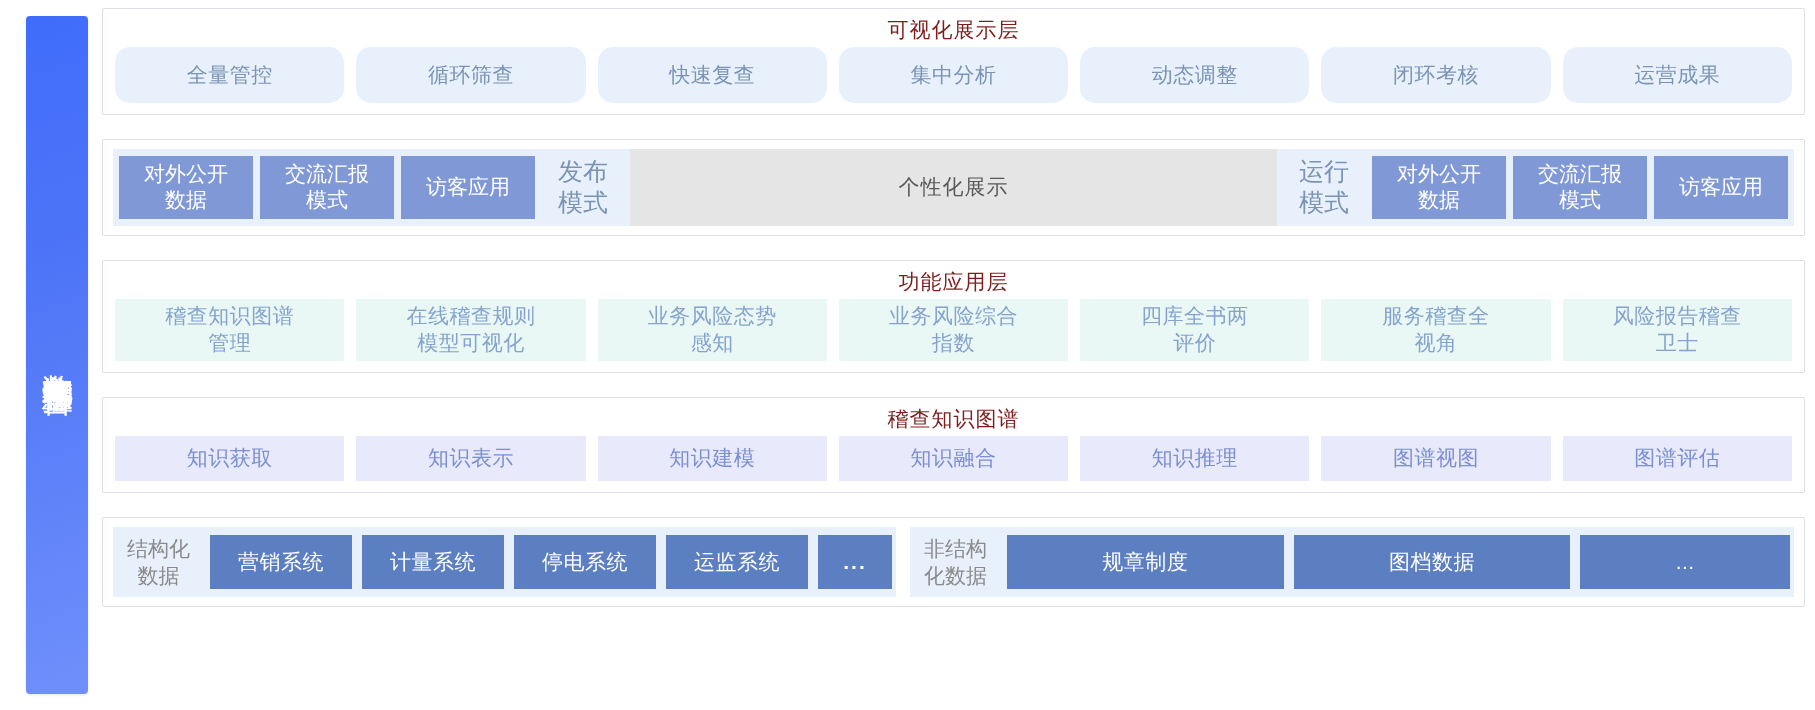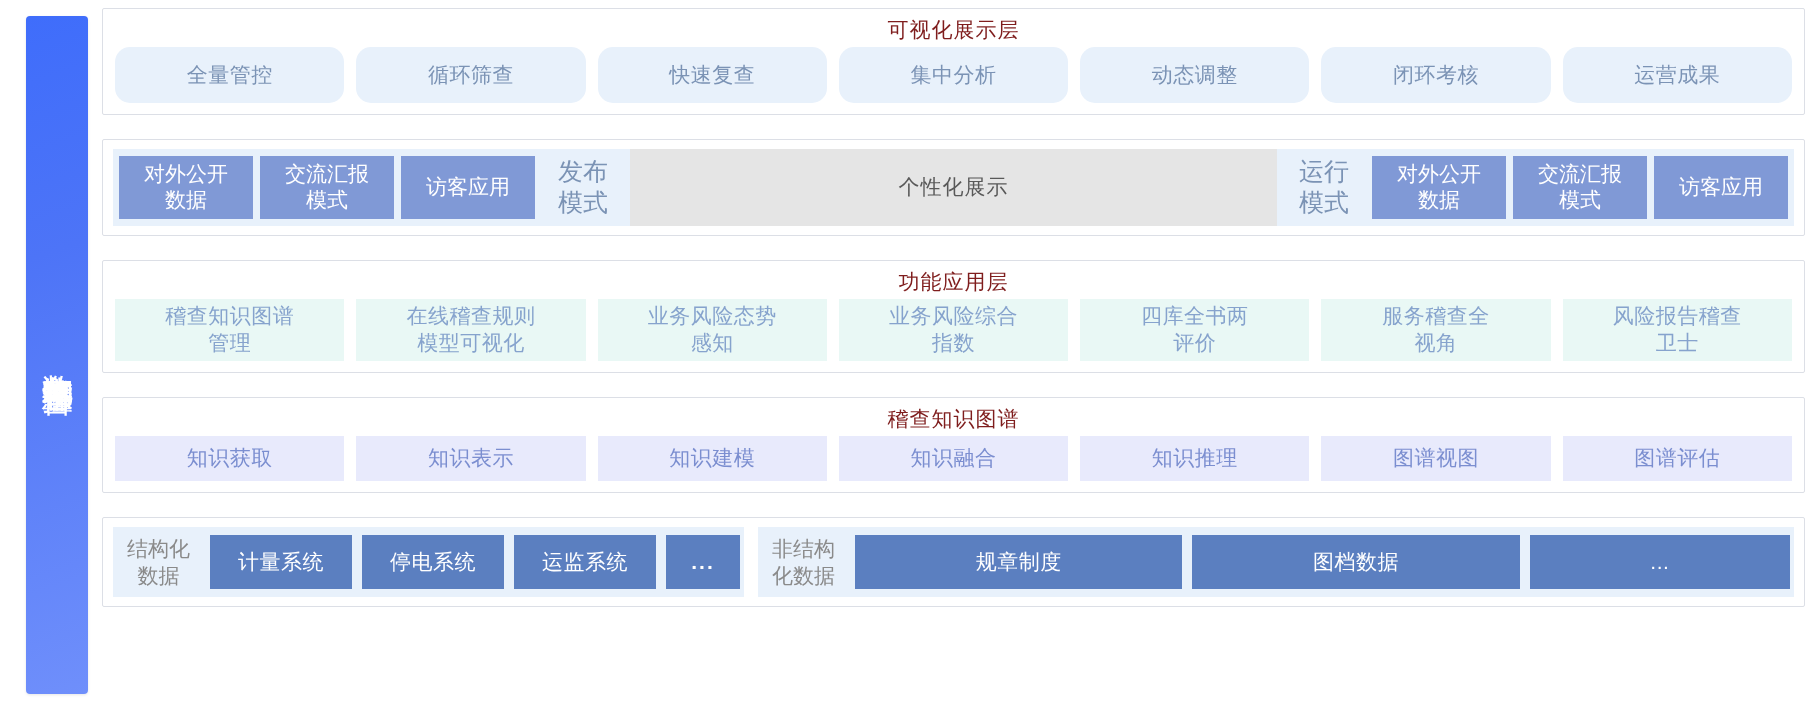--- a/index.html
+++ b/index.html
@@ -218,20 +218,21 @@
         <div class="chip">图谱视图</div>
         <div class="chip">图谱评估</div>
       </div>
     </div>
 
     <div class="layer layer-data">
 
       <div class="data-group structured">
         <div class="group-label">结构化
 数据</div>
+        <div class="data-tile wide">营销系统</div>
         <div class="data-tile wide">计量系统</div>
         <div class="data-tile wide">停电系统</div>
         <div class="data-tile wide">运监系统</div>
         <div class="data-tile ell">...</div>
       </div>
 
       <div class="data-group unstructured">
         <div class="group-label">非结构
 化数据</div>
         <div class="data-tile grow">规章制度</div>

